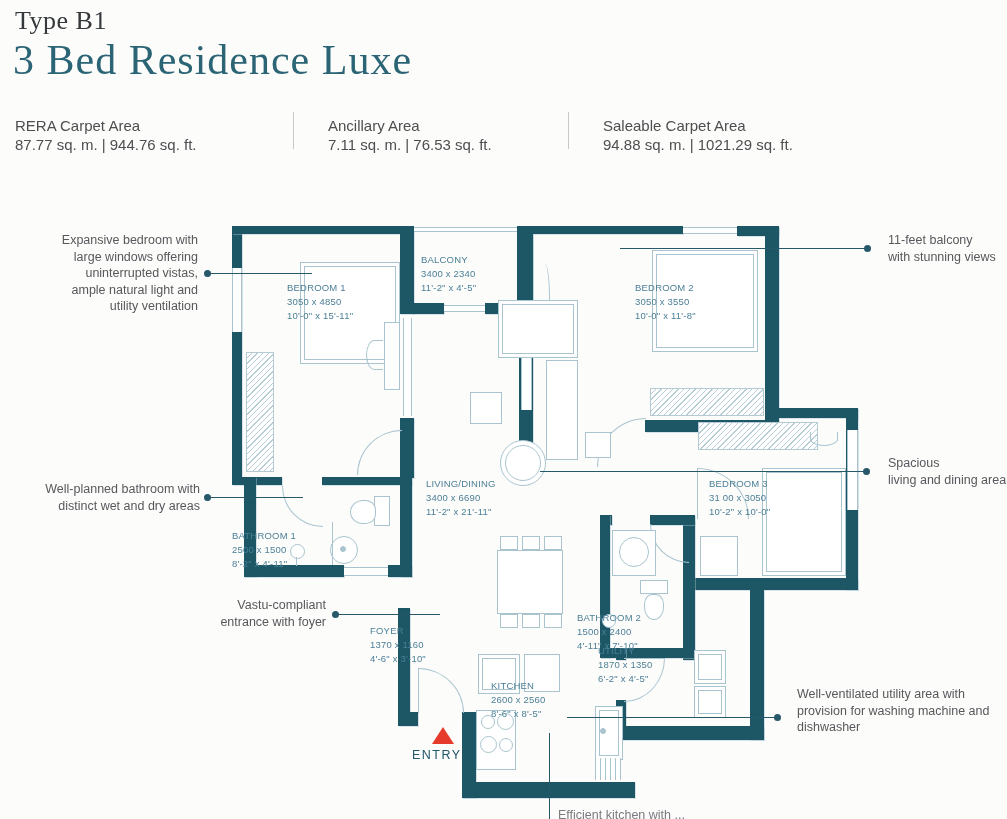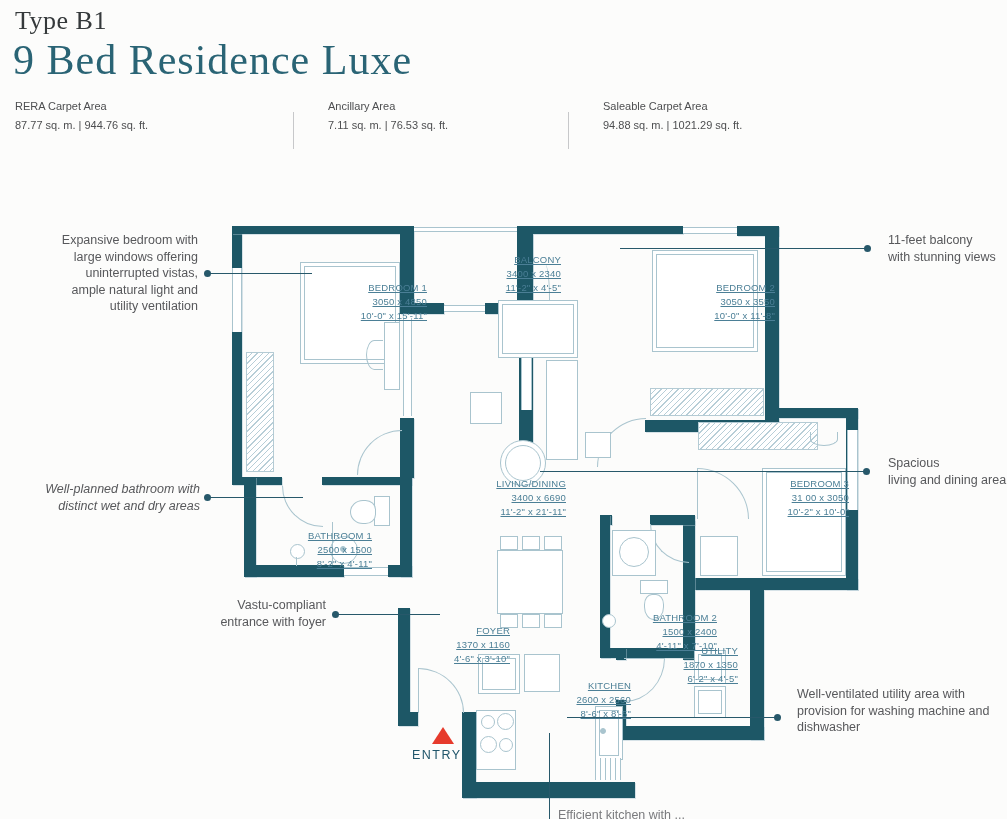--- a/index.html
+++ b/index.html
@@ -3,51 +3,51 @@
 <meta charset="utf-8">
 <style>
   html,body{margin:0;padding:0;}
   body{width:1007px;height:819px;position:relative;overflow:hidden;background:#fcfcfb;
        font-family:"Liberation Sans", sans-serif;}
   
   .type-label{position:absolute;left:15px;top:6px;font-family:"Liberation Serif",serif;
       font-size:26px;color:#35393b;letter-spacing:.5px;}
   .main-title{position:absolute;left:13px;top:36px;font-family:"Liberation Serif",serif;
       font-size:42px;font-weight:400;color:#2a6475;letter-spacing:1px;}
-  .stat{position:absolute;top:97px;color:#4d4e50;font-size:11px;line-height:19px;}
+  .stat{position:absolute;top:116px;color:#4d4e50;font-size:15px;line-height:19px;}
   .stat .lab{display:block;}
   .vdiv{position:absolute;top:112px;width:1px;height:37px;background:#c7c8ca;}
   
   .w{position:absolute;background:#1d5766;box-shadow:1px 1px 0 rgba(169,196,206,.45);}
   .tl{position:absolute;border:0;background:#a9c4ce;}
   .win{position:absolute;background:#fff;border-left:1px solid #a9c4ce;border-right:1px solid #a9c4ce;}
   .winh{position:absolute;background:#fff;border-top:1px solid #a9c4ce;border-bottom:1px solid #a9c4ce;}
   .f{position:absolute;border:1px solid #a9c4ce;background:#fff;}
   .fi{position:absolute;inset:3px;border:1px solid #a9c4ce;}
   .circ{position:absolute;border:1px solid #a9c4ce;border-radius:50%;background:#fff;}
   .zig{position:absolute;border:1px solid #b4cbd4;
        background:repeating-linear-gradient(135deg,#ffffff 0 3px,#b7ced7 3px 4px);}
   .arc{position:absolute;}
-  .rlabel{position:absolute;width:140px;margin-left:-70px;text-align:right;color:#4b7f96;
-      font-size:9.5px;line-height:14px;letter-spacing:.2px;white-space:nowrap;text-decoration:underline;}
+  .rlabel{position:absolute;width:140px;margin-left:-70px;text-align:left;color:#4b7f96;
+      font-size:9.5px;line-height:14px;letter-spacing:.2px;white-space:nowrap;}
   .ann{position:absolute;color:#57585b;font-size:12.5px;line-height:16.5px;}
   .ann.r{text-align:right;}
   .lead{position:absolute;height:1px;background:#27586a;}
   .vlead{position:absolute;width:1px;background:#27586a;}
   .dot{position:absolute;width:7px;height:7px;border-radius:50%;background:#27586a;}
   .entry-tri{position:absolute;width:0;height:0;border-left:11px solid transparent;
       border-right:11px solid transparent;border-bottom:17px solid #e63a2c;}
   .entry-txt{position:absolute;color:#21566b;font-size:12.5px;letter-spacing:1.5px;}
   .partial{position:absolute;color:#7a7b7e;font-size:12.5px;}
 </style>
 </head>
 <body>
 
 <div class="type-label">Type B1</div>
-<div class="main-title">9 Bed Residence Luxe</div>
+<div class="main-title">3 Bed Residence Luxe</div>
 
 <div class="stat" style="left:15px;">
   <span class="lab">RERA Carpet Area</span>
   <span>87.77 sq. m. | 944.76 sq. ft.</span>
 </div>
 <div class="vdiv" style="left:293px;"></div>
 <div class="stat" style="left:328px;">
   <span class="lab">Ancillary Area</span>
   <span>7.11 sq. m. | 76.53 sq. ft.</span>
 </div>
@@ -259,21 +259,21 @@
     <div>with stunning views</div>
   </div>
 
 <div class="lead" style="left:540px;top:471px;width:325px;"></div>
 <div class="dot" style="left:863px;top:468px;"></div>
 <div class="ann" style="left:888px;top:455px;width:119px;">
     <div>Spacious</div>
     <div>living and dining area</div>
   </div>
 
-<div class="ann r" style="left:0;top:481px;width:200px;font-style:italic;">
+<div class="ann r" style="left:0;top:481px;width:200px;">
     <div>Well-planned bathroom with</div>
     <div>distinct wet and dry areas</div>
   </div>
 <div class="dot" style="left:204px;top:494px;"></div>
 <div class="lead" style="left:210px;top:497px;width:93px;"></div>
 
 <div class="ann r" style="left:126px;top:597px;width:200px;">
     <div>Vastu-compliant</div>
     <div>entrance with foyer</div>
   </div>

